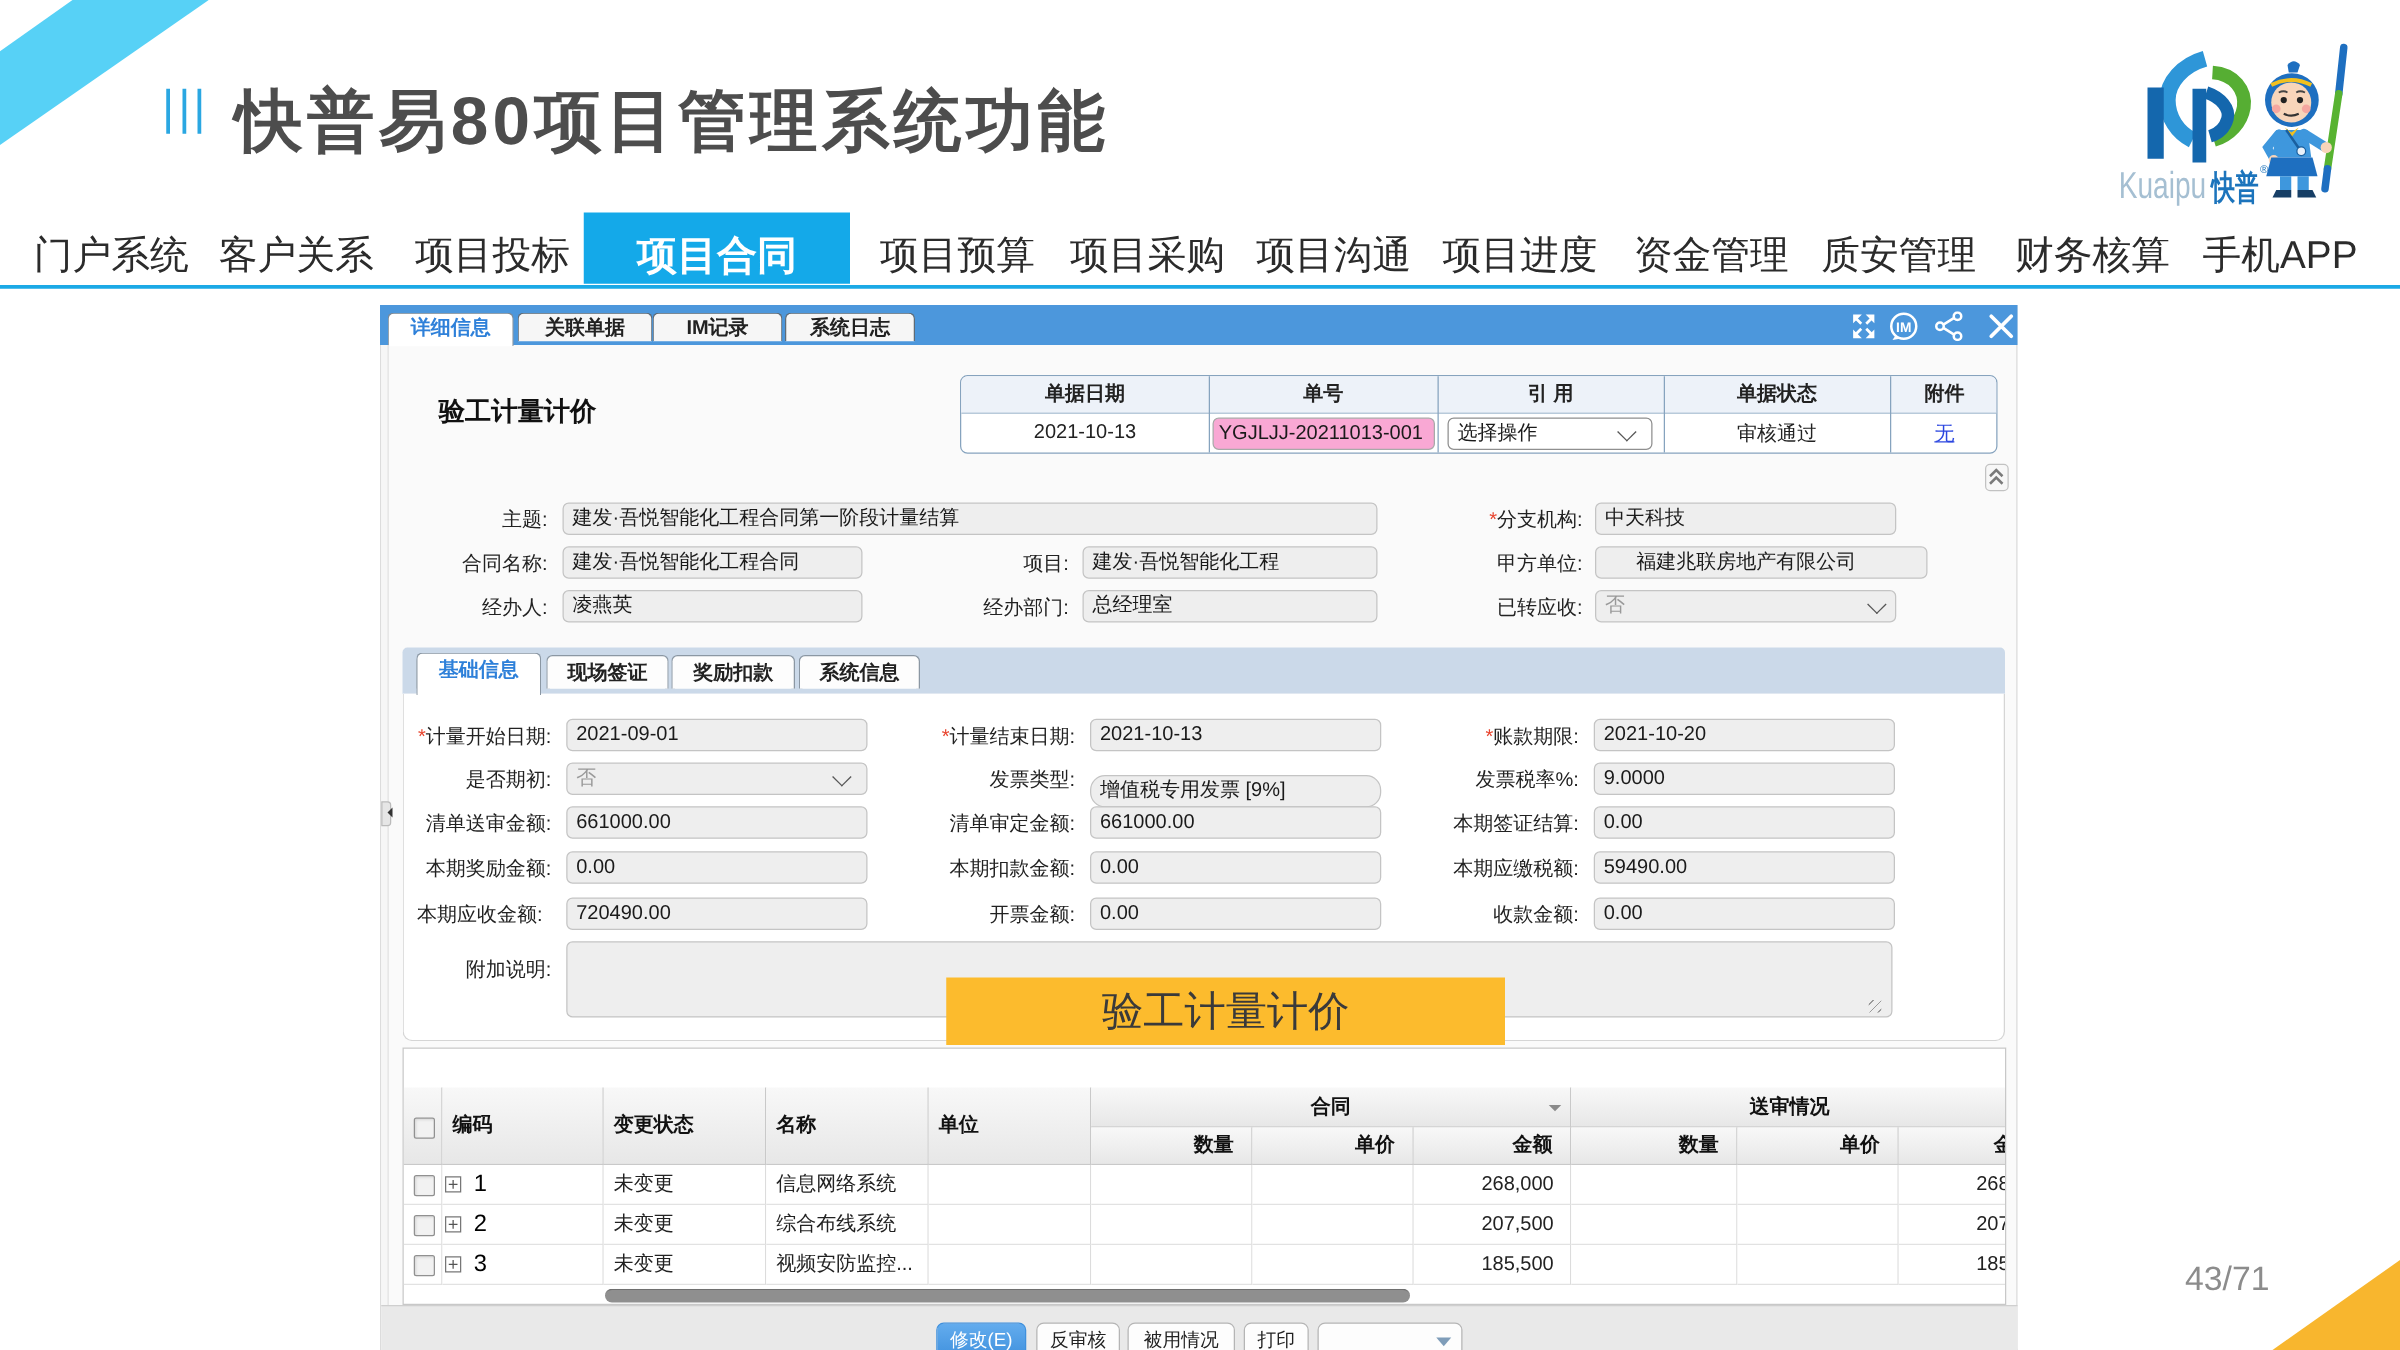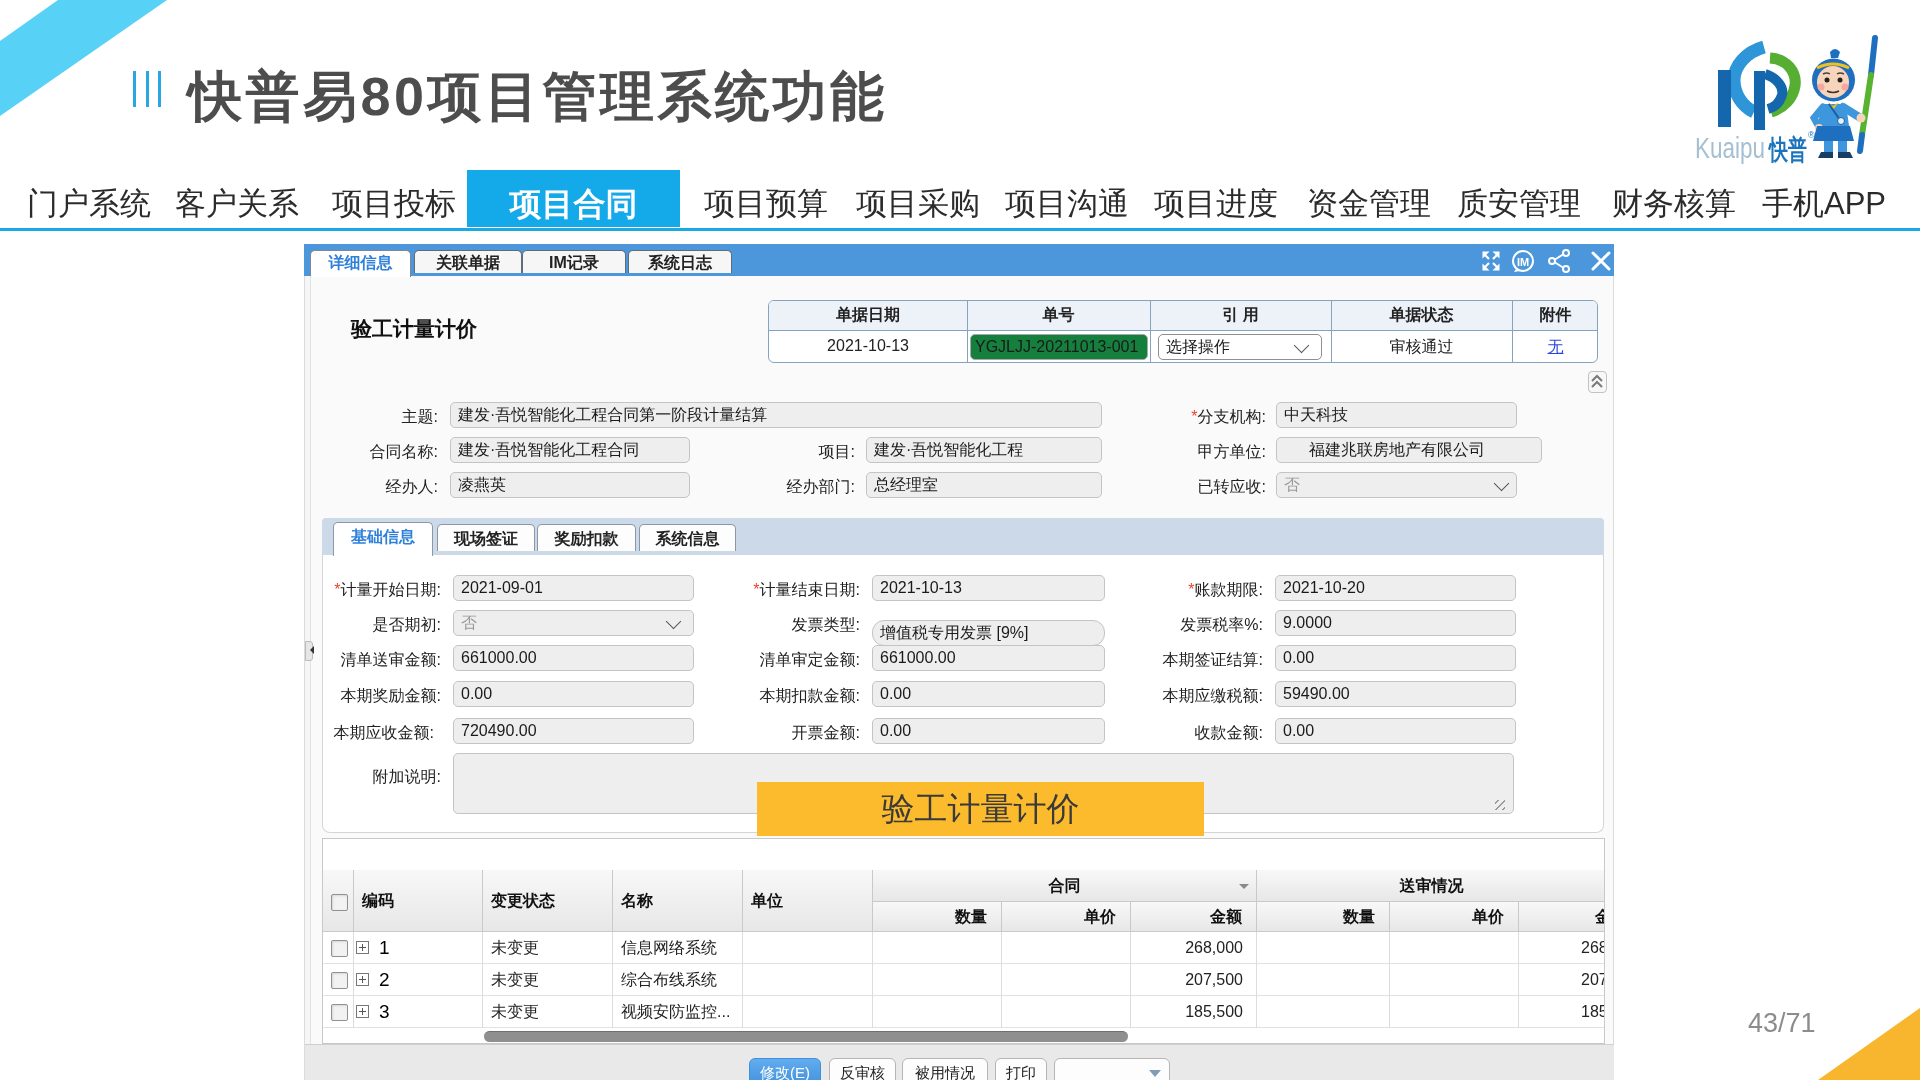--- a/index.html
+++ b/index.html
@@ -171,21 +171,21 @@
  <div class="vc" style="left:743px"></div>
  <div class="tx hd" style="left:0;width:198px;top:4px">单据日期</div>
  <div class="tx hd" style="left:198px;width:183px;top:4px">单号</div>
  <div class="tx hd" style="left:381px;width:181px;top:4px">引 用</div>
  <div class="tx hd" style="left:562px;width:181px;top:4px">单据状态</div>
  <div class="tx hd" style="left:743px;width:87px;top:4px">附件</div>
  <div class="tx" style="left:0;width:198px;top:36px">2021-10-13</div>
  <div class="tx" style="left:562px;width:181px;top:36px">审核通过</div>
  <div class="tx" style="left:743px;width:87px;top:36px;color:#2b46e0;text-decoration:underline;">无</div>
 </div>
-<div class="inp abs" style="left:970px;top:334px;width:172px;background:#15803d;border-color:#a9a9a9;padding-left:4px;font-size:16px;">YGJLJJ-20211013-001</div>
+<div class="inp abs" style="left:970px;top:334px;width:172px;background:#f9a8d4;border-color:#a9a9a9;padding-left:4px;font-size:16px;">YGJLJJ-20211013-001</div>
 <div class="inp abs" style="left:1158px;top:334px;width:155px;background:#fff;border-color:#8f8f8f;">选择操作</div>
 <div class="chev" style="left:1296px;top:340px;"></div>
 
 <div class="abs" style="left:1588px;top:371px;width:17px;height:20px;background:#f7f7f7;border:1px solid #c2c2c2;border-radius:4px;"></div>
 <svg class="abs" style="left:1590px;top:374px;" width="14" height="15" viewBox="0 0 14 15">
  <g stroke="#7a7a7a" stroke-width="2" fill="none">
       <path d="M2 7 L7 2 L12 7 M2 13 L7 8 L12 13"></path>
     </g>
 </svg>
 

